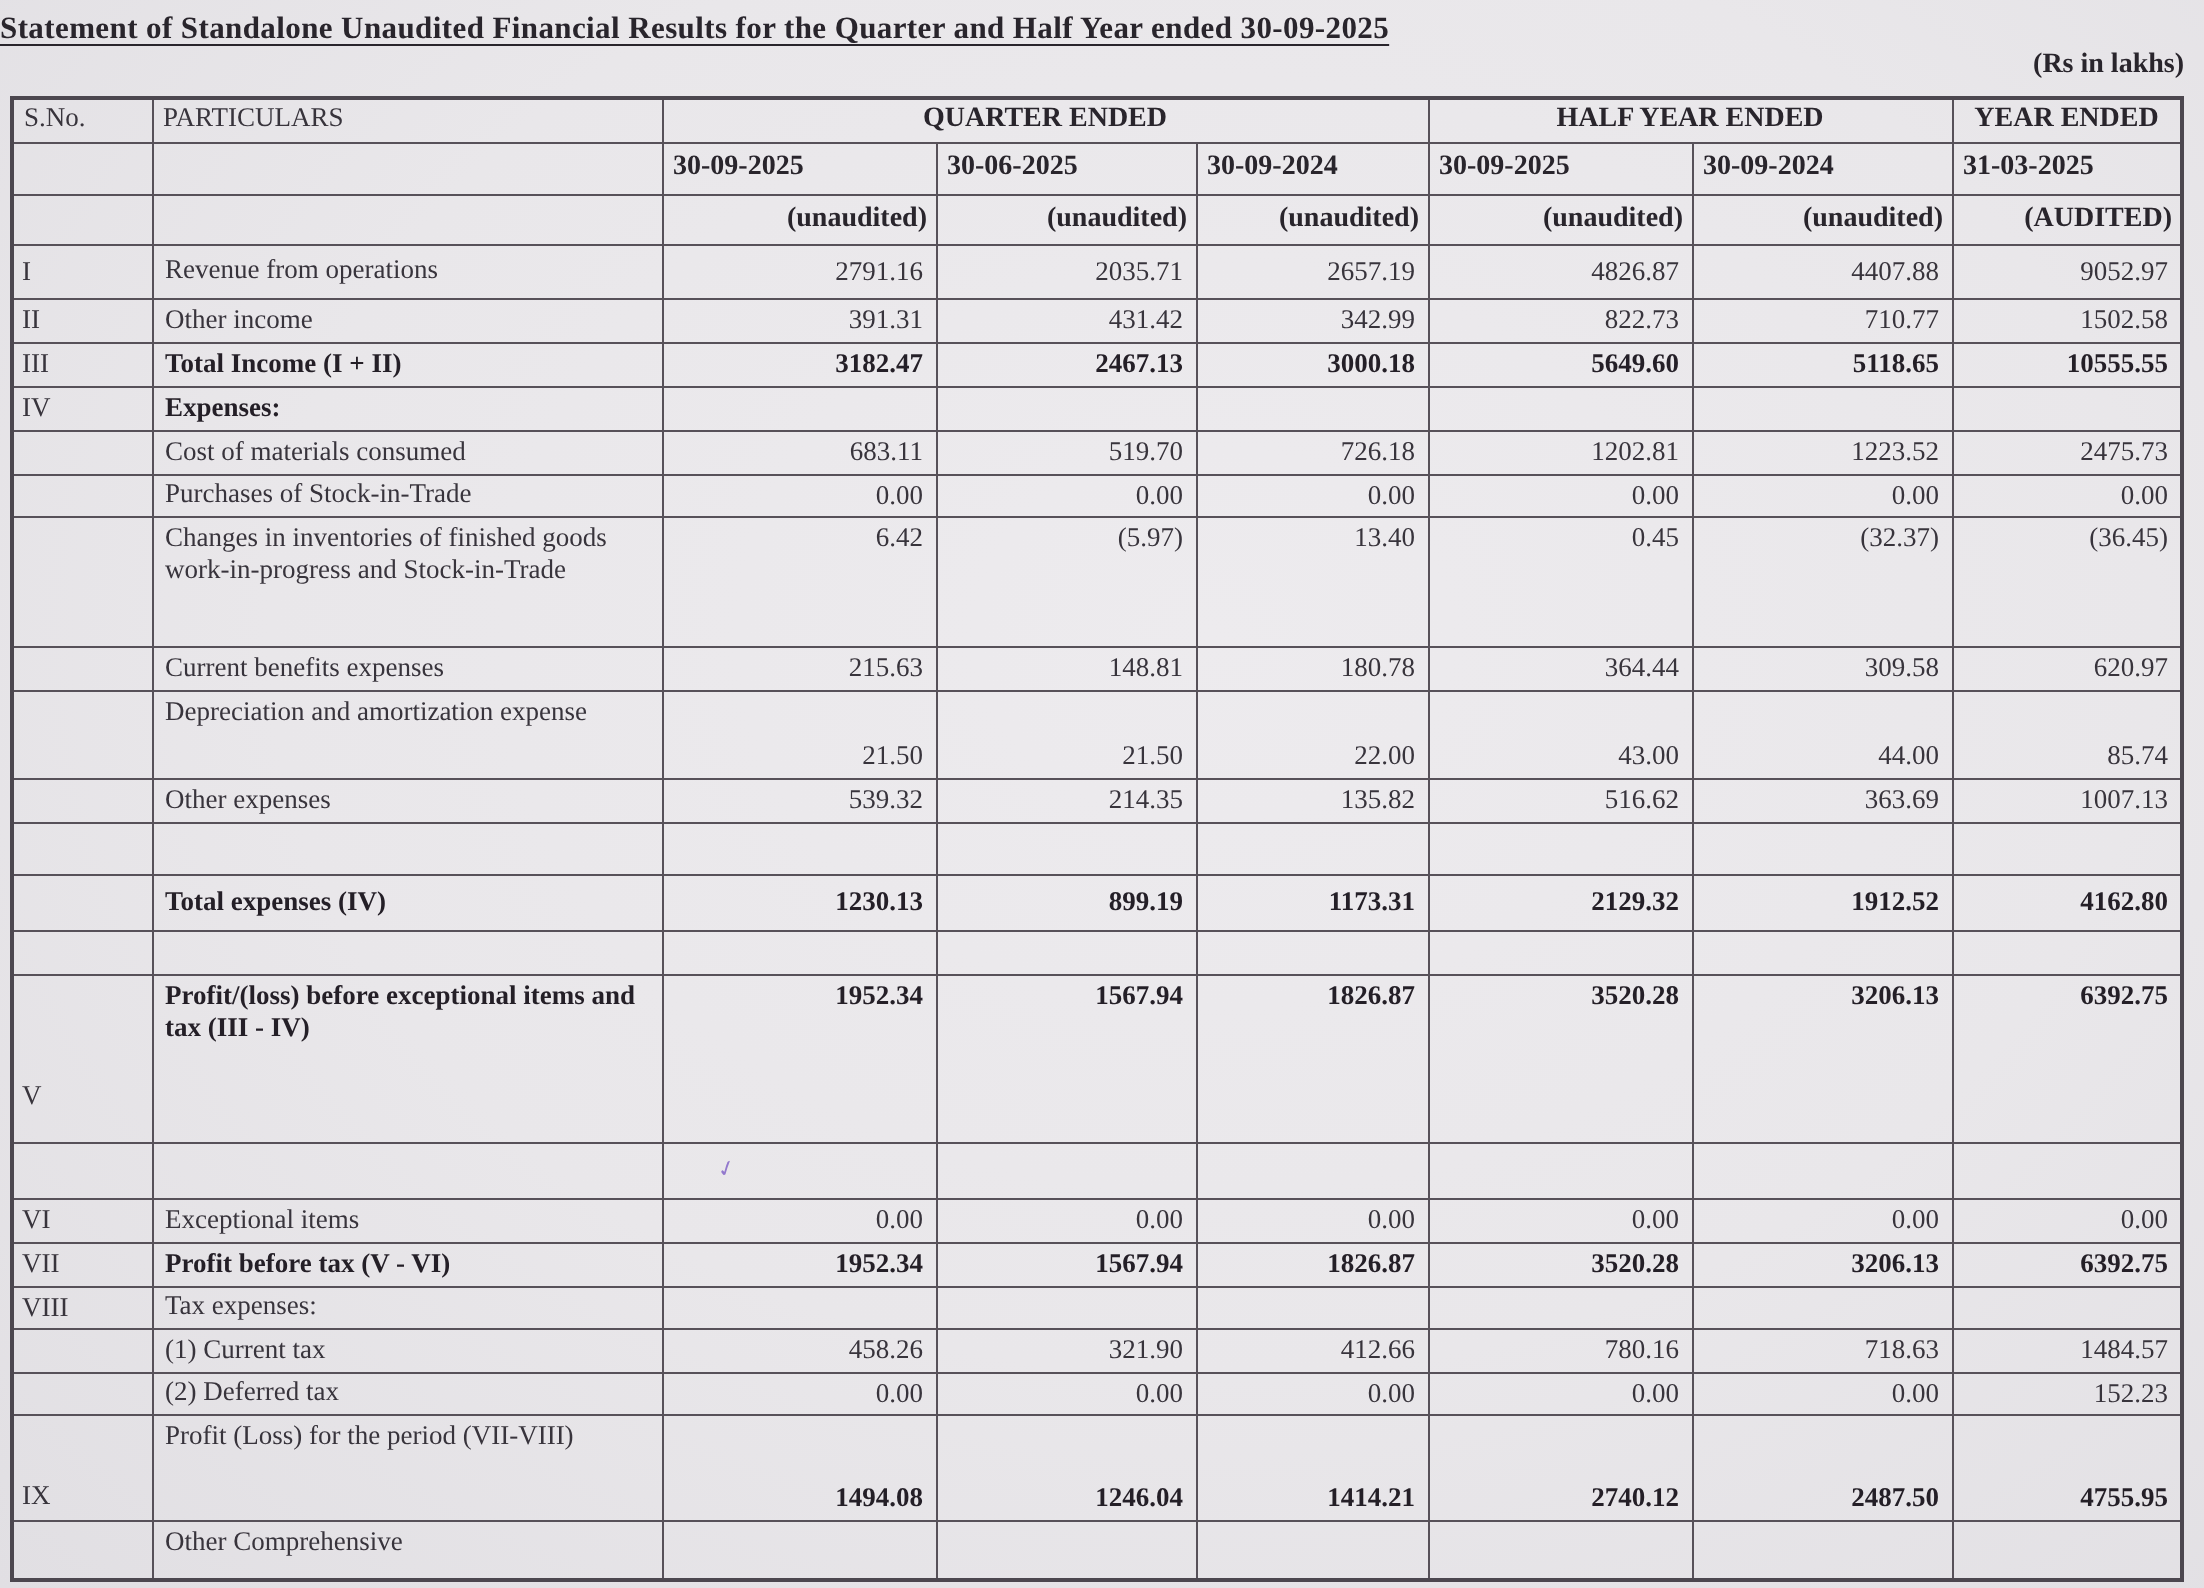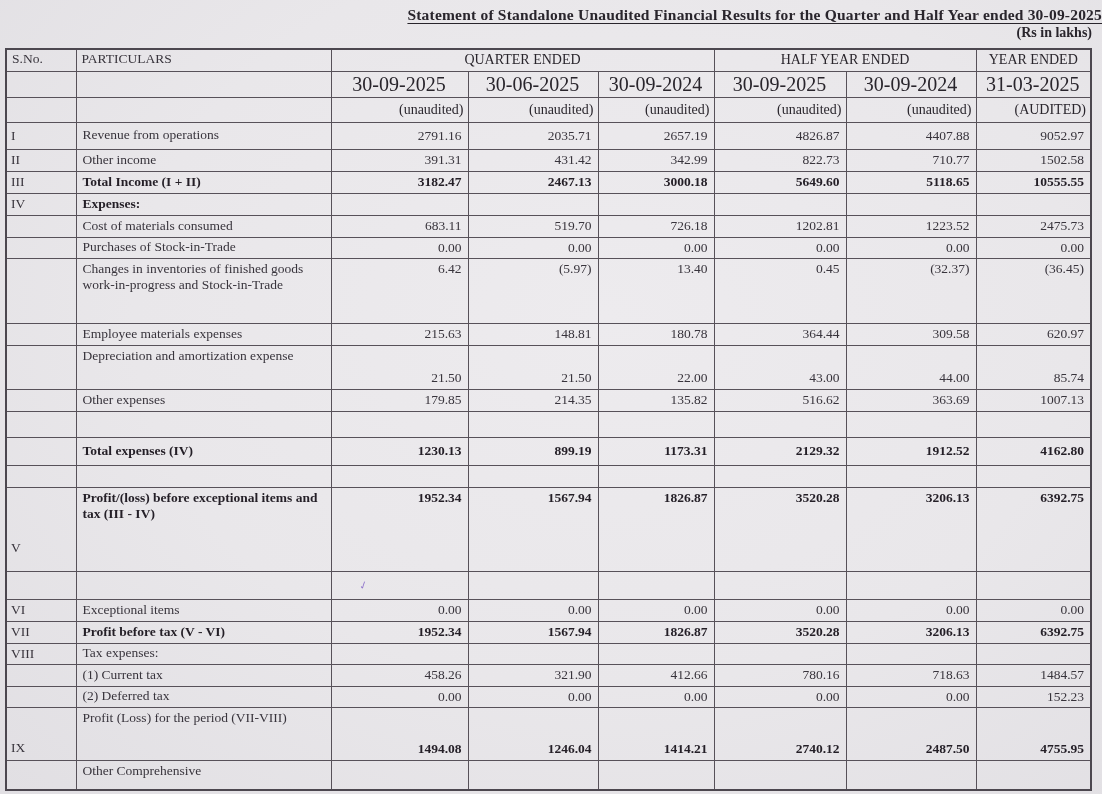--- a/index.html
+++ b/index.html
@@ -8,21 +8,21 @@
     width: 1102px;
     height: 794px;
     overflow: hidden;
     background: radial-gradient(ellipse at 55% 40%, #edebee 0%, #e9e7ea 55%, #e1dfe3 100%);
     font-family: "Liberation Serif", "DejaVu Serif", serif;
     color: #36323a;
   }
   .title {
     position: absolute;
     top: 6px; left: 0; right: 0;
-    text-align: right;
+    text-align: left;
     font-size: 15.5px;
     font-weight: bold;
     color: #29252c;
     text-decoration: underline;
     text-underline-offset: 3px;
     letter-spacing: 0.2px;
   }
   .unit {
     position: absolute;
     top: 25px; right: 10px;
@@ -39,27 +39,27 @@
     border: 2px solid #4c474f;
   }
   .fin th, .fin td {
     border: 1px solid #575159;
     font-size: 13.5px;
     padding: 0 5px;
     overflow: hidden;
     vertical-align: middle;
     color: #38343c;
   }
-  .fin thead th { font-weight: normal; color: #29252c; }
+  .fin thead th { font-weight: bold; color: #29252c; }
   .fin th.hsno, .fin th.hlbl {
     text-align: left; font-weight: normal; vertical-align: top;
     font-size: 13.5px; color: #38343c; padding-top: 1px;
   }
   .fin th.grp { text-align: center; font-size: 14px; }
-  .fin th.date { text-align: center; font-size: 20px; padding-right: 6px; }
+  .fin th.date { text-align: left; font-size: 14px; padding-right: 6px; }
   .fin th.aud  { text-align: right; font-size: 14px; padding-right: 4px; padding-left: 19px; }
   .fin td.sno { text-align: left; padding-left: 4px; }
   .fin td.lbl { text-align: left; line-height: 1.22; padding-left: 6px; }
   .fin td.val { text-align: right; padding-right: 6px; }
   tr.bold td.lbl, tr.bold td.val { font-weight: bold; color: #241f27; }
   tr.boldlbl td.lbl { font-weight: bold; color: #241f27; }
   tr.boldvals td.val { font-weight: bold; color: #241f27; }
   tr.vtop td.val { vertical-align: top; padding-top: 2px; }
   tr.vbottom td.val { vertical-align: bottom; padding-bottom: 3px; }
   tr.lbltop td.lbl { vertical-align: top; padding-top: 2px; }
@@ -187,42 +187,42 @@
           <td class="lbl">Changes in inventories of finished goods work-in-progress and Stock-in-Trade</td>
           <td class="val">6.42</td>
           <td class="val">(5.97)</td>
           <td class="val">13.40</td>
           <td class="val">0.45</td>
           <td class="val">(32.37)</td>
           <td class="val">(36.45)</td>
         </tr>
         <tr style="height: 22px;">
           <td class="sno"></td>
-          <td class="lbl">Employee materials expenses</td>
+          <td class="lbl">Current benefits expenses</td>
           <td class="val">215.63</td>
           <td class="val">148.81</td>
           <td class="val">180.78</td>
           <td class="val">364.44</td>
           <td class="val">309.58</td>
           <td class="val">620.97</td>
         </tr>
         <tr class="vbottom lbltop" style="height: 44px;">
           <td class="sno"></td>
           <td class="lbl">Depreciation and amortization expense</td>
           <td class="val">21.50</td>
           <td class="val">21.50</td>
           <td class="val">22.00</td>
           <td class="val">43.00</td>
           <td class="val">44.00</td>
           <td class="val">85.74</td>
         </tr>
         <tr style="height: 22px;">
           <td class="sno"></td>
           <td class="lbl">Other expenses</td>
-          <td class="val">179.85</td>
+          <td class="val">539.32</td>
           <td class="val">214.35</td>
           <td class="val">135.82</td>
           <td class="val">516.62</td>
           <td class="val">363.69</td>
           <td class="val">1007.13</td>
         </tr>
         <tr style="height: 26px;">
           <td class="sno"></td>
           <td class="lbl"></td>
           <td class="val"></td>

